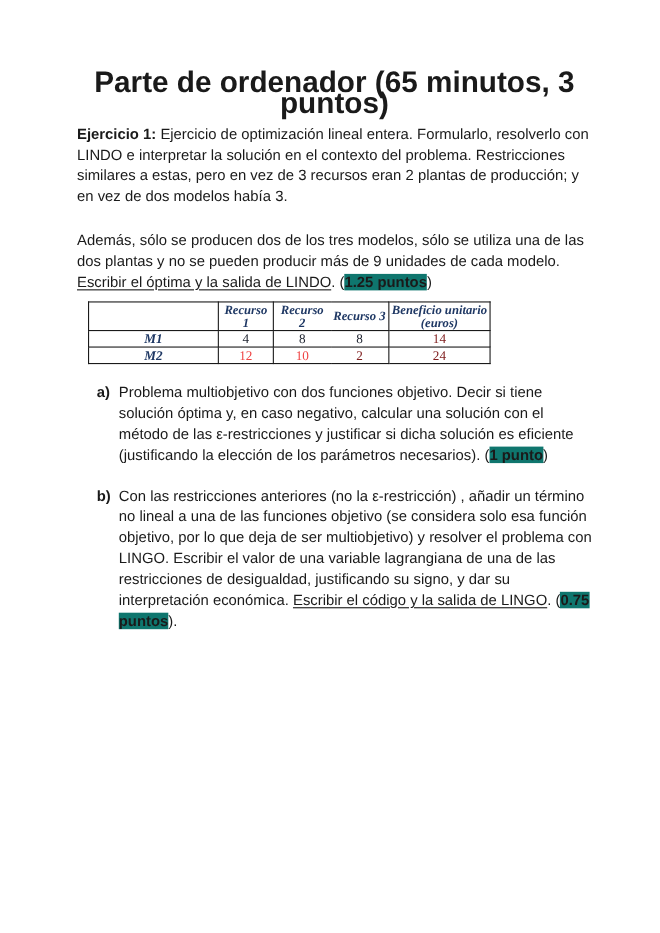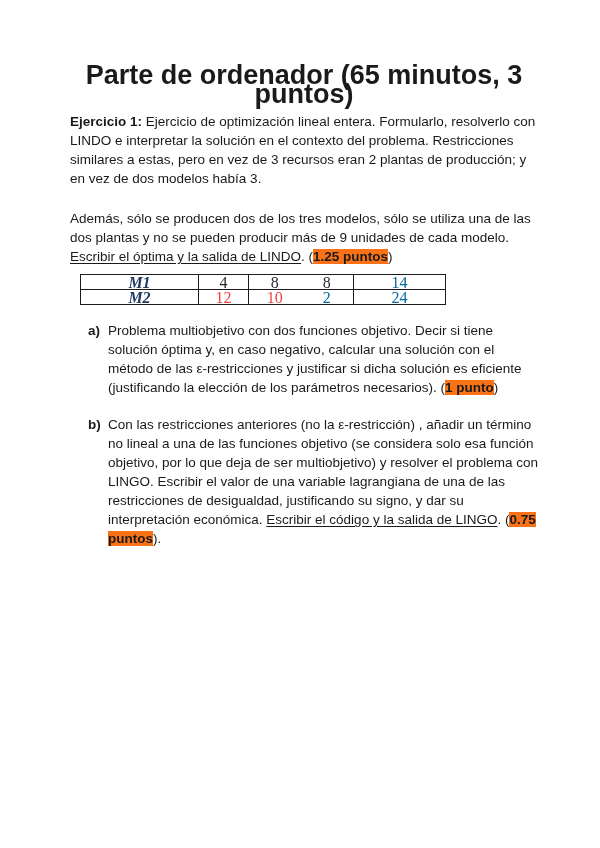--- a/index.html
+++ b/index.html
@@ -8,38 +8,38 @@
     box-sizing:border-box; padding:66px 62px 0 70px;
     font-family:"Liberation Sans", sans-serif;
     font-size:13.5px; line-height:19px; color:#1a1a1a;
     overflow:hidden;
   }
   .title { text-align:center; font-weight:bold; margin:0; }
   p { margin:0; }
   .p-intro   { margin-top:8px; }
   .p-details { margin-top:21px; }
   .u  { text-decoration:underline; text-underline-offset:2px; }
-  .hl { background:#f97316; font-weight:bold; }
+  .hl { background:#0f766e; font-weight:bold; }
   .ex2-heading { margin-top:33px; font-weight:bold; }
 
   table.res {
     border-collapse:collapse; table-layout:fixed;
     margin:8px 0 0 10px; width:365px;
     font-family:"Liberation Serif", serif;
   }
   table.res td {
     border:1px solid #1a1a1a; text-align:center; vertical-align:middle;
     padding:0 2px; overflow:hidden;
   }
   tr.hdr td { height:25px; font-size:11.5px; line-height:12px; font-weight:bold; font-style:italic; color:#1f3864; }
-  tr.datarow td { height:14px; font-size:16px; line-height:13px; }
+  tr.datarow td { height:14px; font-size:12px; line-height:13px; }
   td.lbl { font-weight:bold; font-style:italic; color:#1f3864; }
   td.navy { color:#ef4444; }
   td.dark { color:#1f2430; }
-  td.blue { color:#0369a1; }
+  td.blue { color:#7f1d1d; }
   td.nbr { border-right:none !important; }
   td.nbl { border-left:none !important; }
 
   .list-item { display:flex; margin-left:18px; }
   .li-a { margin-top:16px; }
   .li-b { margin-top:18px; }
   .marker { width:20px; flex-shrink:0; font-weight:bold; }
   .li-body { flex:1; }
 </style>
 </head>
@@ -55,20 +55,27 @@
 
   <table class="res">
     <colgroup>
       <col style="width:118px">
         <col style="width:50px">
         <col style="width:52px">
         <col style="width:53px">
         <col style="width:92px">
     </colgroup>
     <tbody>
+        <tr class="hdr">
+      <td></td>
+      <td>Recurso 1</td>
+      <td class="nbr">Recurso 2</td>
+      <td class="nbl">Recurso 3</td>
+      <td>Beneficio unitario (euros)</td>
+    </tr>
     <tr class="datarow">
       <td class="lbl">M1</td>
       <td class="dark">4</td>
       <td class="dark nbr">8</td>
       <td class="dark nbl">8</td>
       <td class="blue">14</td>
     </tr>
     <tr class="datarow">
       <td class="lbl">M2</td>
       <td class="navy">12</td>

